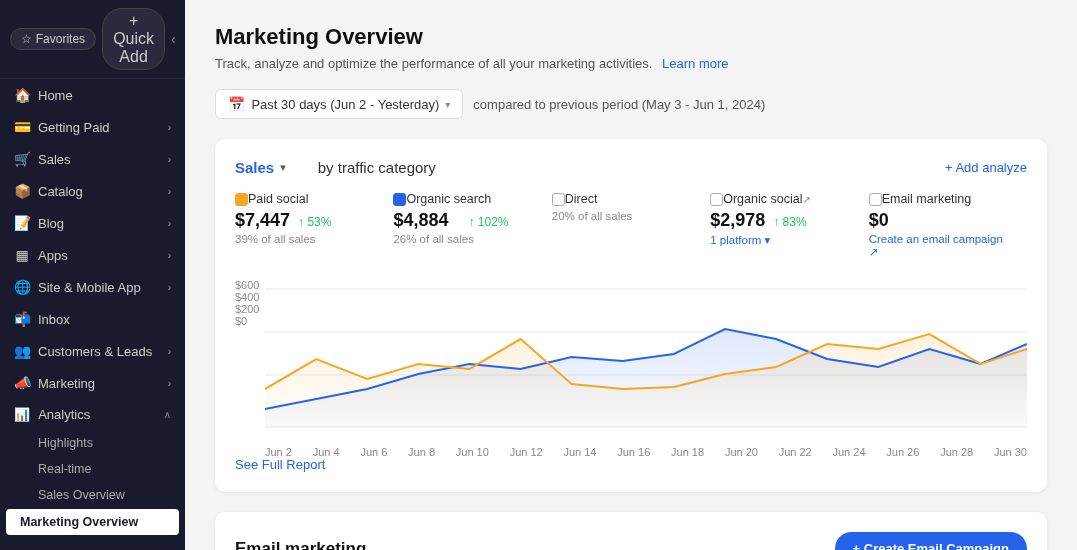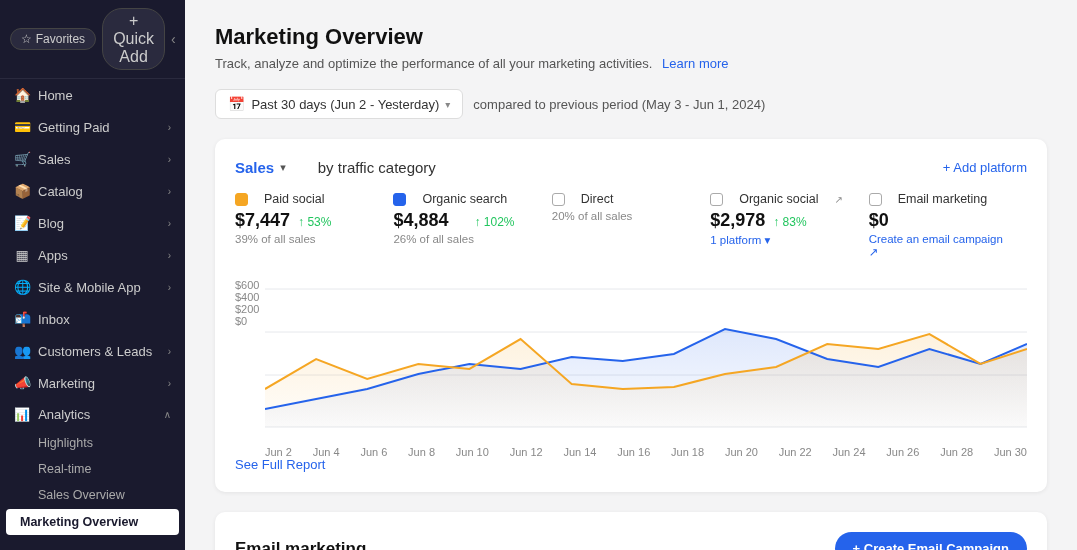--- a/index.html
+++ b/index.html
@@ -191,21 +191,21 @@
       gap: 0px;
       margin-bottom: 20px;
     }
     .metric-item {
       flex: 1;
       padding-right: 16px;
     }
     .metric-name {
       display: flex;
       align-items: center;
-      gap: 16px;
+      gap: 0;
       margin-bottom: 4px;
       font-size: 12.5px;
       color: #333;
     }
     .metric-checkbox {
       width: 13px;
       height: 13px;
       border: 1.5px solid #aaa;
       border-radius: 3px;
       display: inline-block;
@@ -405,21 +405,21 @@
     </div>
 
     <div class="card">
       <div class="card-header">
         <div class="card-title-row">
           <span class="card-title-label">Sales</span>
           <span class="card-title-chevron">▾</span>
           <span class="card-title-suffix">by traffic category</span>
         </div>
         <button class="add-category-btn">
-          <span>+ Add platform</span>
+          <span>+ Add analyze</span>
         </button>
       </div>
 
       
       <div class="metrics-row">
 
         <div class="metric-item">
           <div class="metric-name">
             <span class="metric-checkbox checked-yellow"></span>
             <span>Paid social</span>
@@ -429,21 +429,21 @@
             <span class="metric-change">↑ 53%</span>
           </div>
           <div class="metric-sub">39% of all sales</div>
         </div>
 
         <div class="metric-item">
           <div class="metric-name">
             <span class="metric-checkbox checked-blue"></span>
             <span>Organic search</span>
           </div>
-          <div style="display:flex;align-items:baseline;gap:20px;">
+          <div style="display:flex;align-items:baseline;gap:14px;">
             <span class="metric-value">$4,884</span>
             <span class="metric-change">↑ 102%</span>
           </div>
           <div class="metric-sub">26% of all sales</div>
         </div>
 
         <div class="metric-item">
           <div class="metric-name">
             <span class="metric-checkbox" style="border-color:#aaa;"></span>
             <span>Direct</span>

